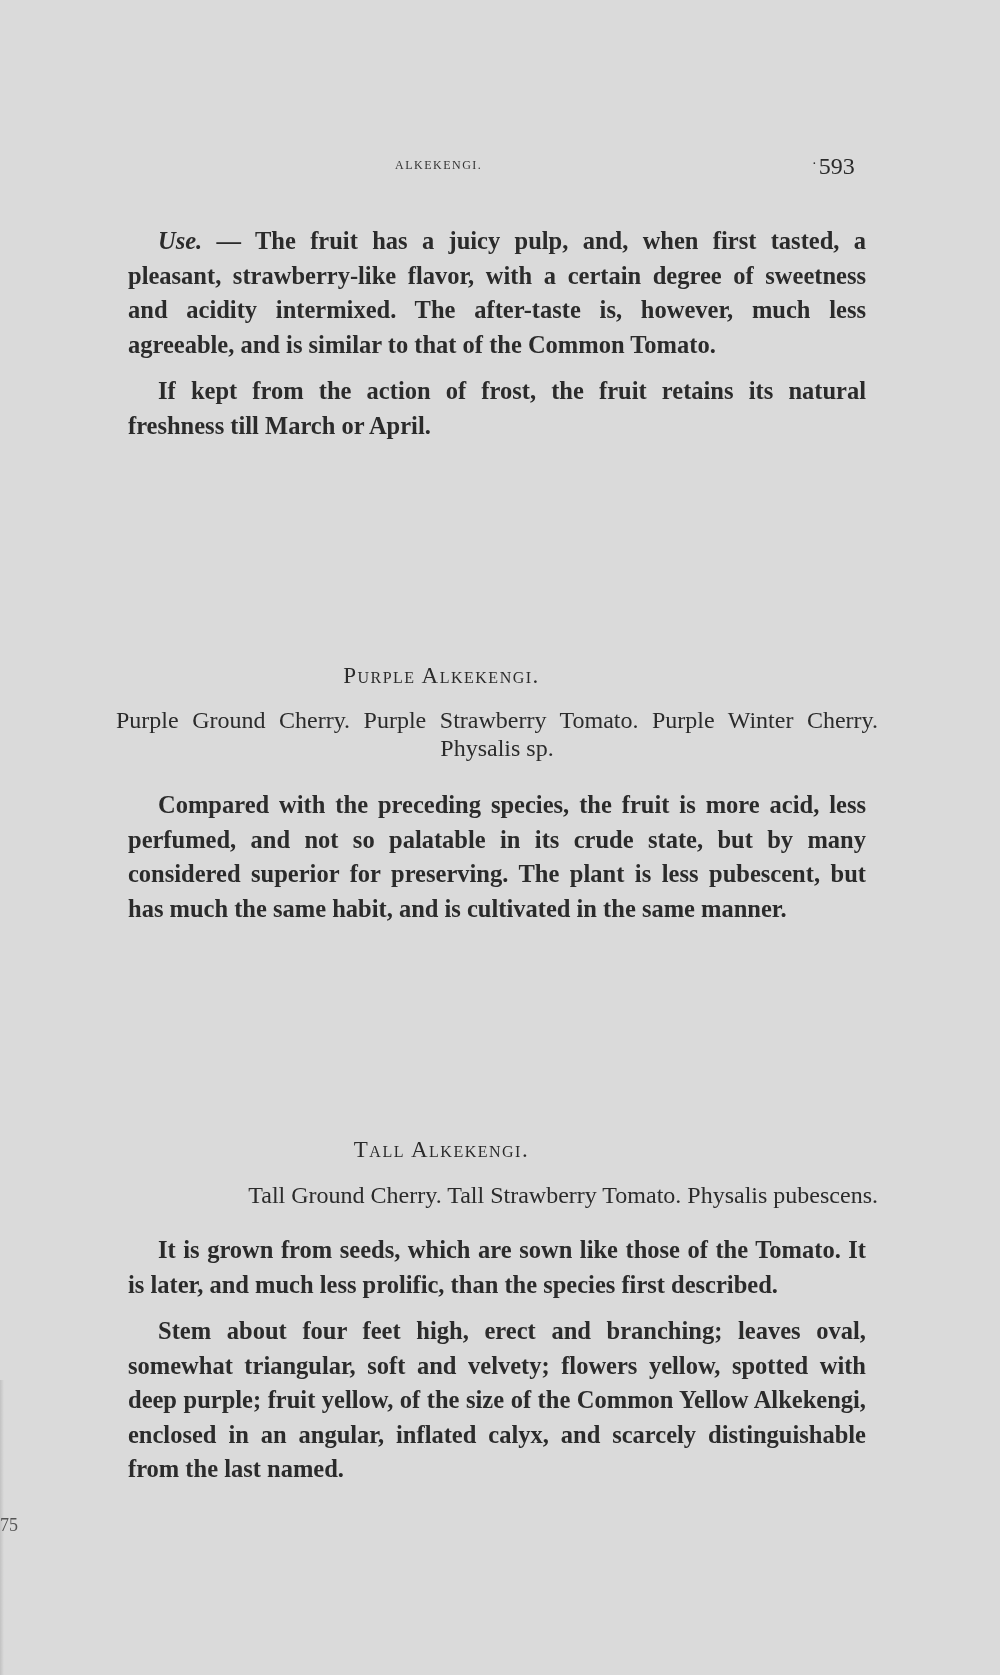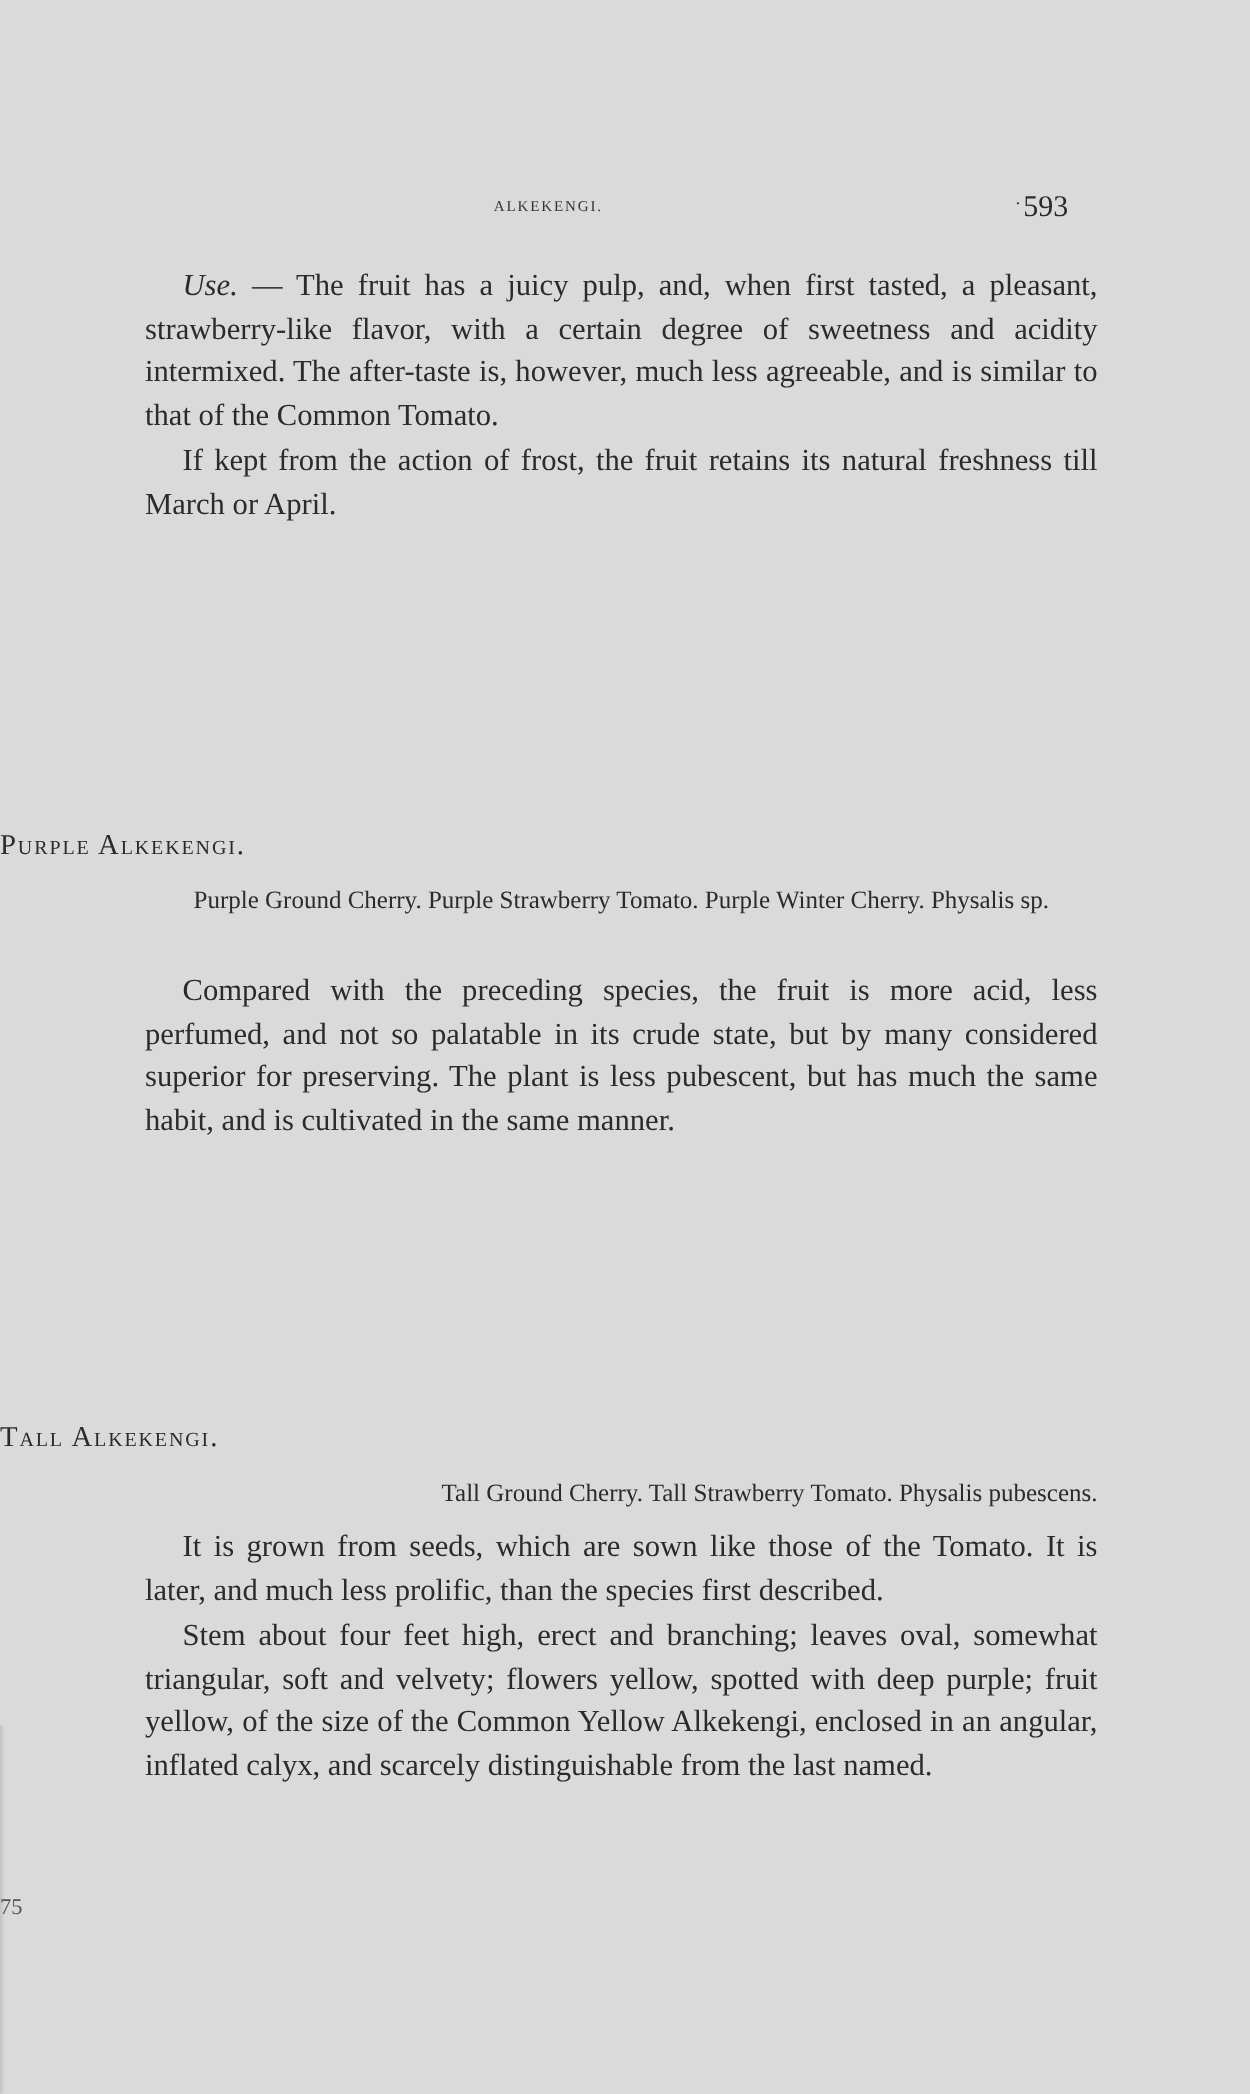--- a/index.html
+++ b/index.html
@@ -62,45 +62,47 @@
       position: absolute;
       left: 116px;
       width: 762px;
       font-family: "Liberation Serif", serif;
       font-size: 24.5px;
       line-height: 34.5px;
       text-align: justify;
       color: #2b2b2b;
     }
     .text-block p {
-      margin: 0;
+      margin: 12px;
       text-indent: 30px;
+      font-weight: bold;
     }
     .text-block p + p {
       margin-top: 2px;
     }
     .text-block em {
       font-style: italic;
     }
     .section-title {
       position: absolute;
       left: 0;
       width: 883px;
+      text-align: center;
       font-family: "Liberation Serif", serif;
       font-size: 23px;
       font-variant: small-caps;
       letter-spacing: 1.5px;
       color: #2b2b2b;
     }
     .synonyms {
       position: absolute;
       left: 116px;
       width: 762px;
       font-family: "Liberation Serif", serif;
-      font-size: 20px;
+      font-size: 24px;
       line-height: 28px;
       color: #2b2b2b;
     }
     .synonyms.justified {
       text-align: justify;
       text-align-last: center;
     }
     .synonyms.centered {
       text-align: right;
     }

